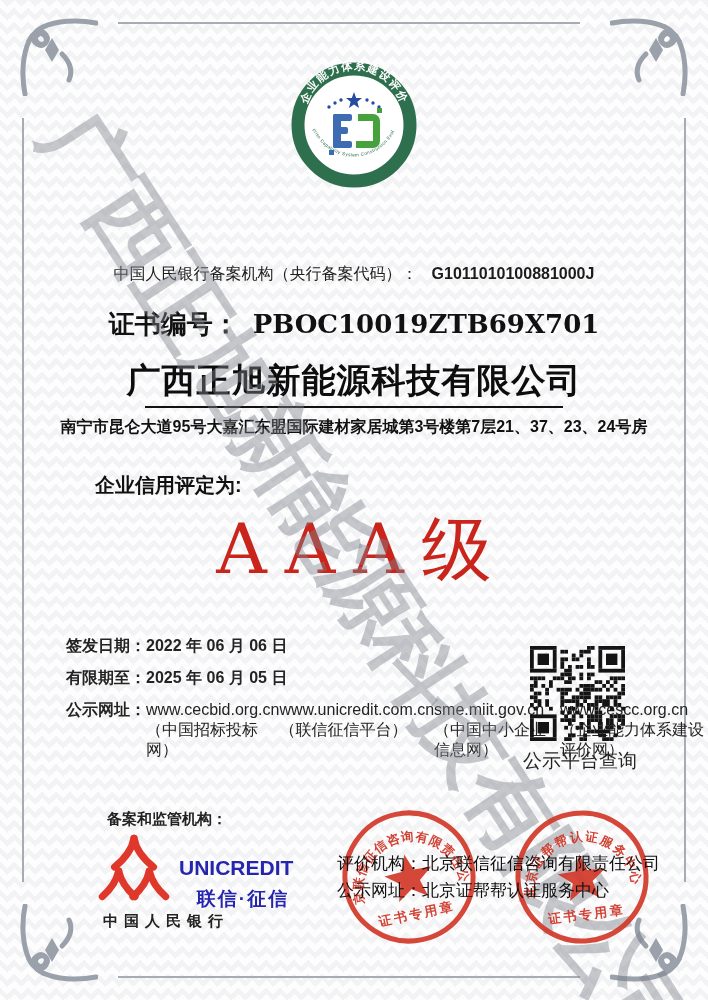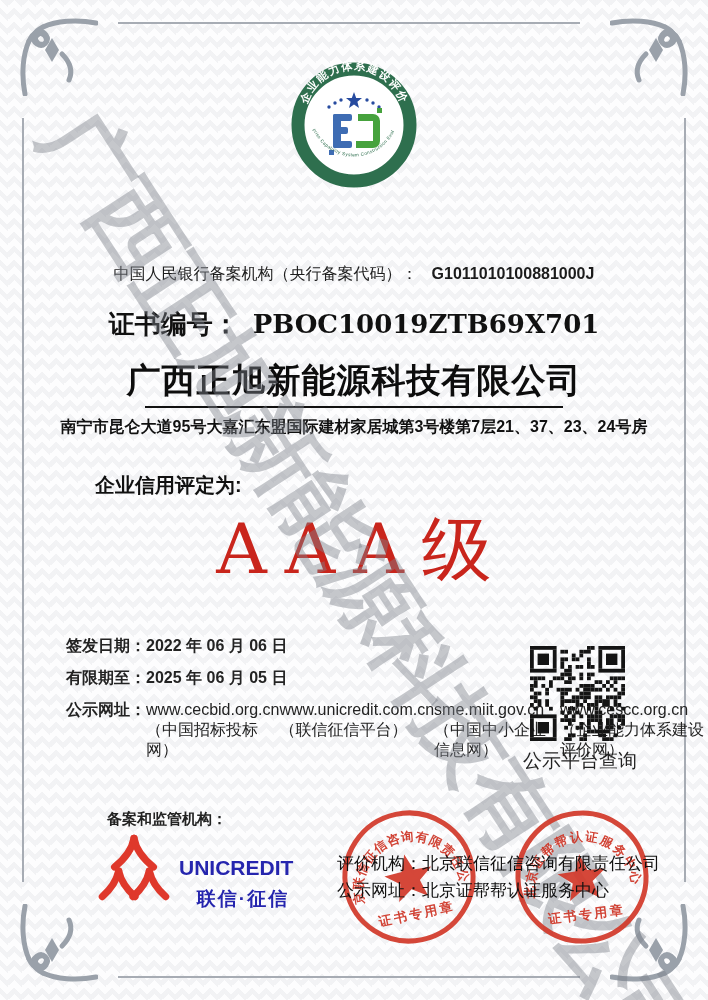--- a/index.html
+++ b/index.html
@@ -403,20 +403,21 @@
   <svg class="abs pboc" viewBox="0 0 90 70">
     <g fill="none" stroke="#df382b" stroke-width="7" stroke-linecap="round">
       <path d="M45,5 C43,16 36,25 26,33"></path>
       <path d="M45,5 C47,16 54,25 64,33"></path>
       <path d="M30,37 C28,46 22,55 14,62"></path>
       <path d="M30,37 C32,46 38,55 46,62"></path>
       <path d="M60,37 C58,46 52,55 44,62"></path>
       <path d="M60,37 C62,46 68,55 76,62"></path>
     </g>
   </svg>
+  <div class="abs bankname">中国人民银行</div>
   <div class="abs unicredit">UNICREDIT</div>
   <div class="abs unicredit-cn">联信·征信</div>
 
   <div class="abs orgline org1">
     <span>评价机构：</span><span>北京联信征信咨询有限责任公司</span>
   </div>
   <div class="abs orgline org2">
     <span>公示网址：</span><span>北京证帮帮认证服务中心</span>
   </div>
 

